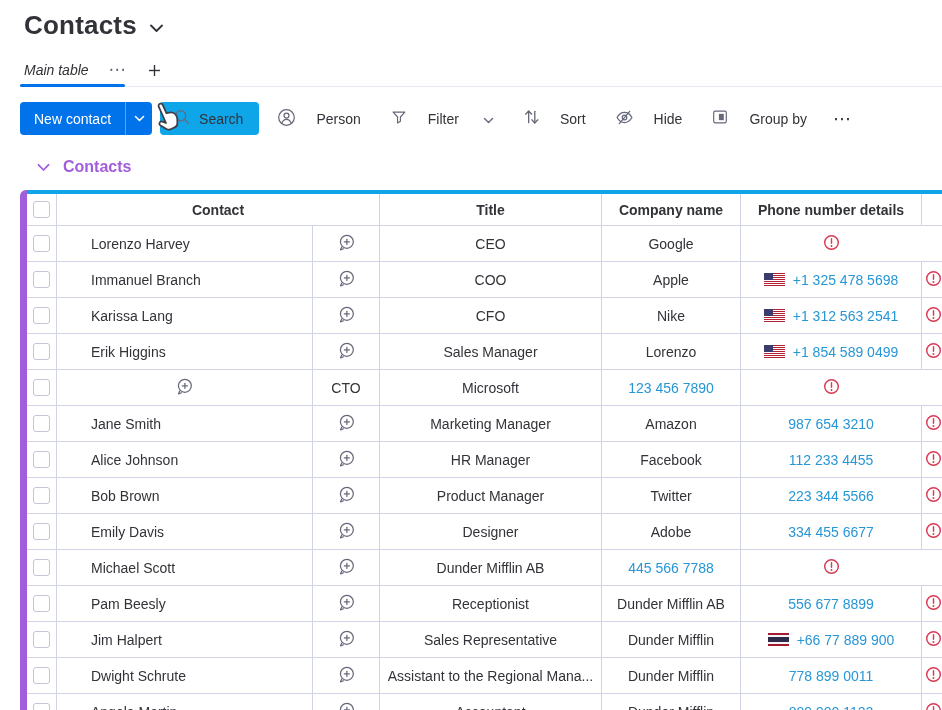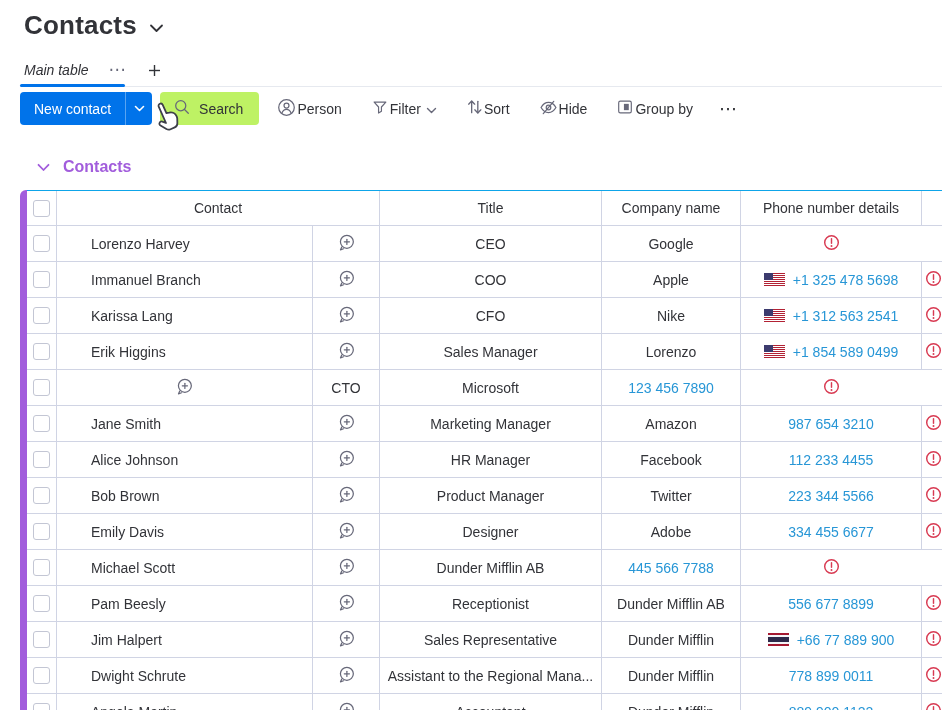--- a/index.html
+++ b/index.html
@@ -10,36 +10,36 @@
   .page-title { font-size:26px; font-weight:700; color:#323338; letter-spacing:.2px; }
   .hdr-chev { margin-top:4px; }
   
   .tab-bar { position:absolute; left:24px; top:56px; height:28px; display:flex; align-items:center; }
   .tab-label { font-size:14px; color:#323338;font-style:italic; }
   .tab-more { margin-left:20px; font-size:17px; color:#676879; line-height:10px; cursor:pointer; }
   .tab-add  { margin-left:22px; cursor:pointer; display:flex; align-items:center; }
   .tab-underline { position:absolute; left:20px; top:84px; width:105px; height:3px; background:#0073ea; border-radius:2px; z-index:2; }
   .tab-line { position:absolute; left:20px; top:86px; width:922px; height:1px; background:#e6e9ef; }
   
-  .toolbar { position:absolute; left:20px; top:92px; height:33px; display:flex; align-items:center; }
+  .toolbar { position:absolute; left:20px; top:102px; height:33px; display:flex; align-items:center; }
   .btn-new { height:33px; border-radius:4px; background:#0073ea; color:#fff; display:flex; align-items:stretch; cursor:pointer; overflow:hidden; }
   .btn-new-label { padding:0 14px; font-size:14px; display:flex; align-items:center; }
   .btn-new-split { width:27px; border-left:1px solid rgba(255,255,255,.35); display:flex; align-items:center; justify-content:center; }
-  .btn-search { margin-left:8px; height:33px; background:#bef264; border-radius:4px; display:flex; align-items:center; gap:8px; padding:0 16px 0 13px; font-size:14px; color:#323338; cursor:pointer; }
-  .tbtn { margin-left:7px; height:33px; border-radius:4px; display:flex; align-items:center; gap:1px; padding:0 11px; font-size:14px; color:#323338; cursor:pointer; }
+  .btn-search { margin-left:8px; height:33px; background:#0ea5e9; border-radius:4px; display:flex; align-items:center; gap:8px; padding:0 16px 0 13px; font-size:14px; color:#323338; cursor:pointer; }
+  .tbtn { margin-left:7px; height:33px; border-radius:4px; display:flex; align-items:center; gap:20px; padding:0 11px; font-size:14px; color:#323338; cursor:pointer; }
   .tbtn .chev { margin-left:4px; }
   .tbtn-more { font-size:18px; color:#323338; letter-spacing:1px; padding:0 8px; }
   
   .group-header { position:absolute; left:37px; top:158px; display:flex; align-items:center; gap:13px; }
   .group-title { font-size:16px; font-weight:700; color:#a25ddc; }
   
   .table-wrap { position:absolute; left:20px; top:190px; width:922px; height:520px; overflow:hidden; }
   .leftbar { position:absolute; left:0; top:0; width:7px; height:600px; background:#a25ddc; border-top-left-radius:6px; z-index:3; }
   .thead, .trow { margin-left:7px; display:grid; height:36px; border-bottom:1px solid #d0d4e4; background:#fff; }
-  .thead { grid-template-columns:30px 323px 222px 139px 181px 22px; border-top:1px solid #0ea5e9; }
+  .thead { grid-template-columns:30px 323px 222px 139px 181px 22px; border-top:4px solid #0ea5e9;font-weight:bold; }
   .trow  { grid-template-columns:30px 256px 67px 222px 139px 181px 22px; }
   .cell { display:flex; align-items:center; justify-content:center; font-size:14px; color:#323338; border-right:1px solid #d0d4e4; overflow:hidden; white-space:nowrap; }
   .cell:last-child { border-right:none; }
   .c-name { justify-content:flex-start; padding-left:34px; }
   .checkbox { width:17px; height:17px; border:1px solid #c3c6d4; border-radius:3px; background:#fff; cursor:pointer; }
   .phonetext { color:#2796d6; cursor:pointer; }
   .flag { width:21px; height:13px; margin-right:8px; position:relative; display:inline-block; flex:0 0 auto; }
   .flag.us { background:repeating-linear-gradient(180deg,#b22234 0 1px,#fff 1px 2px); }
   .flag.us::before { content:""; position:absolute; left:0; top:0; width:9px; height:7px; background:#3c3b6e; }
   .flag.th { background:linear-gradient(180deg,#a51931 0 15%,#f4f5f8 15% 32%,#2d2a4a 32% 68%,#f4f5f8 68% 85%,#a51931 85%); }

